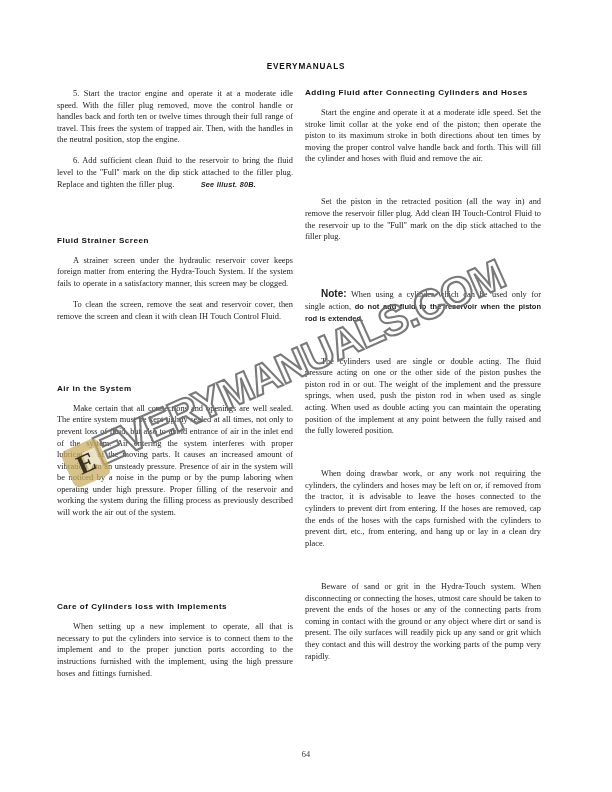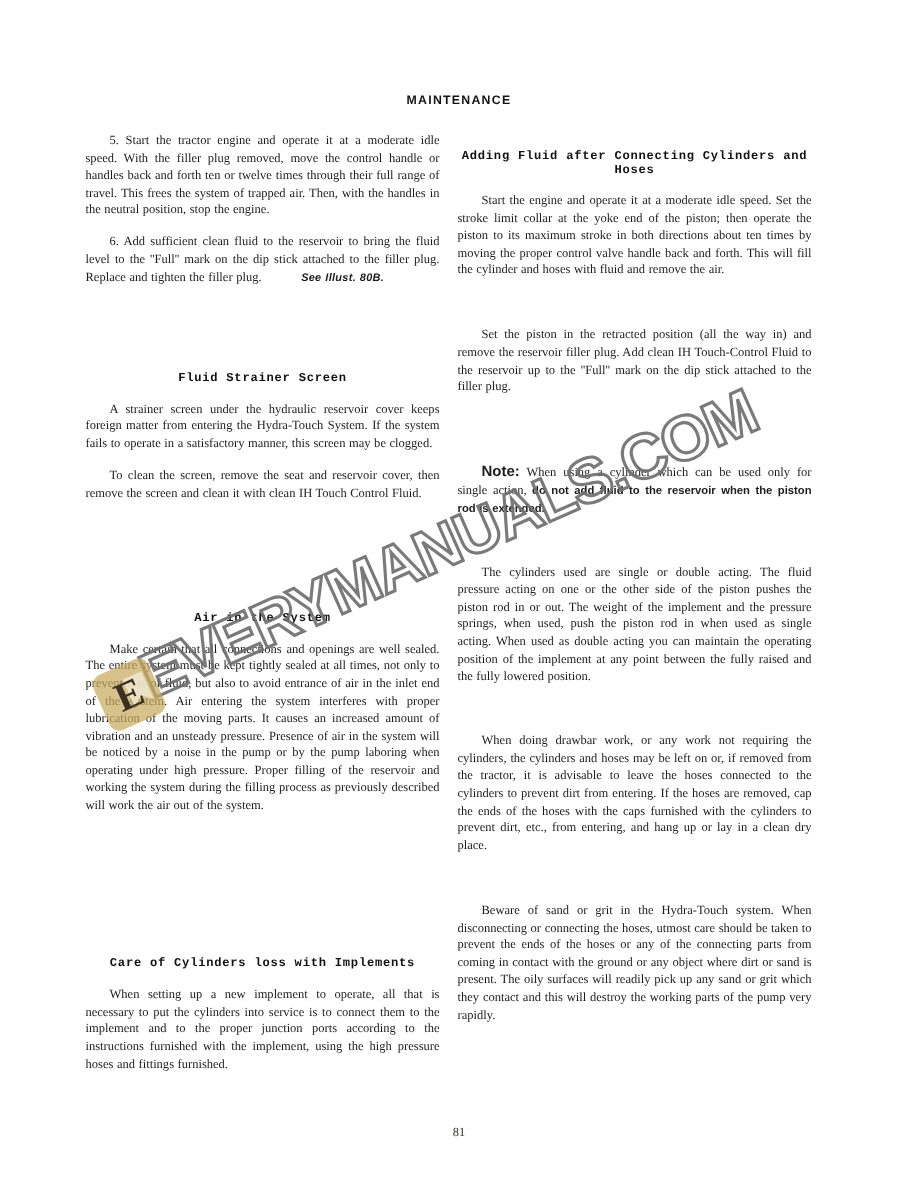--- a/index.html
+++ b/index.html
@@ -54,28 +54,27 @@
     font-size: 8.35px;
     line-height: 11.6px;
     text-align: justify;
     text-indent: 16px;
     -webkit-hyphens: none;
     hyphens: none;
     word-spacing: 0.3px;
   }
 
   h2.section-head {
-    margin: 12px 0 10px 0;
-    font-family: Liberation Mono, monospace;
+    margin: 0 0 10px 0;
+    font-family: Liberation Sans, sans-serif;
     font-weight: bold;
     font-size: 8.1px;
     letter-spacing: 0.5px;
     color: #111111;
     text-indent: 0;
-    text-align: center;
   }
 
   .illust-ref {
     font-family: Liberation Sans, sans-serif;
     font-weight: bold;
     font-style: italic;
     font-size: 7.3px;
     letter-spacing: 0.2px;
     padding-left: 24px;
   }
@@ -164,21 +163,21 @@
     background: #efe7d1;
     clip-path: polygon(0 0, 100% 0, 100% 100%, 50% 74%, 0 100%);
     opacity: 0.85;
   }
 </style>
 </head>
 <body>
 
 <div class="page">
 
-  <div class="running-head">MAINTENANCE</div>
+  <div class="running-head">EVERYMANUALS</div>
 
   <div class="columns">
 
     <div class="col">
 
       <p class="para">5. Start the tractor engine and operate it at a moderate idle speed. With the filler plug removed, move the control handle or handles back and forth ten or twelve times through their full range of travel. This frees the system of trapped air. Then, with the handles in the neutral position, stop the engine.</p>
 
       <p class="para">
         <span>6. Add sufficient clean fluid to the reservoir to bring the fluid level to the ''Full'' mark on the dip stick attached to the filler plug. Replace and tighten the filler plug.</span>
         <span class="illust-ref">See Illust. 80B.</span>
@@ -238,15 +237,15 @@
 
   <div class="watermark">
     <span class="wm-text">EVERYMANUALS.COM</span>
   </div>
   <div class="wm-logo">
     <div class="tile"></div>
     <div class="flag"></div>
     <div class="glyph">E</div>
   </div>
 
-  <div class="folio">81</div>
+  <div class="folio">64</div>
 
 </div>
 
 </body></html>

